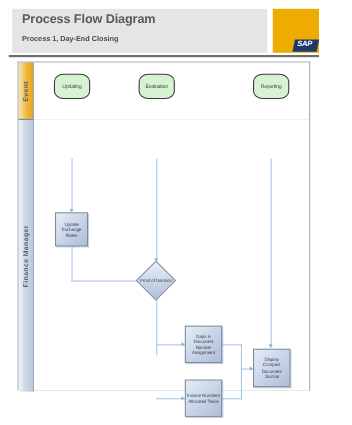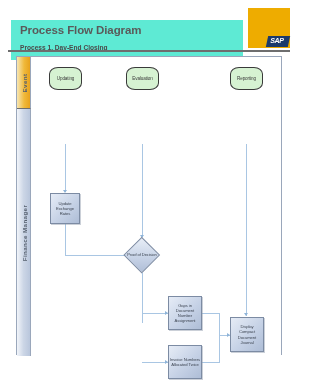--- a/index.html
+++ b/index.html
@@ -19,24 +19,24 @@
   #header-bar {
     position: absolute;
     left: 8px;
     top: 8px;
     width: 282px;
     height: 40px;
   }
   #header-titleblock {
     position: absolute;
     left: 0;
-    top: 12px;
+    top: 0;
     width: 232px;
     height: 40px;
-    background: #5eead4;
+    background: #e5e5e5;
     border-left: 3px solid #ffffff;
     text-align: center;
   }
   #header-title {
     position: absolute;
     left: 9px;
     top: 4px;
     font-size: 11.5px;
     font-weight: bold;
     color: #5a5a5a;

